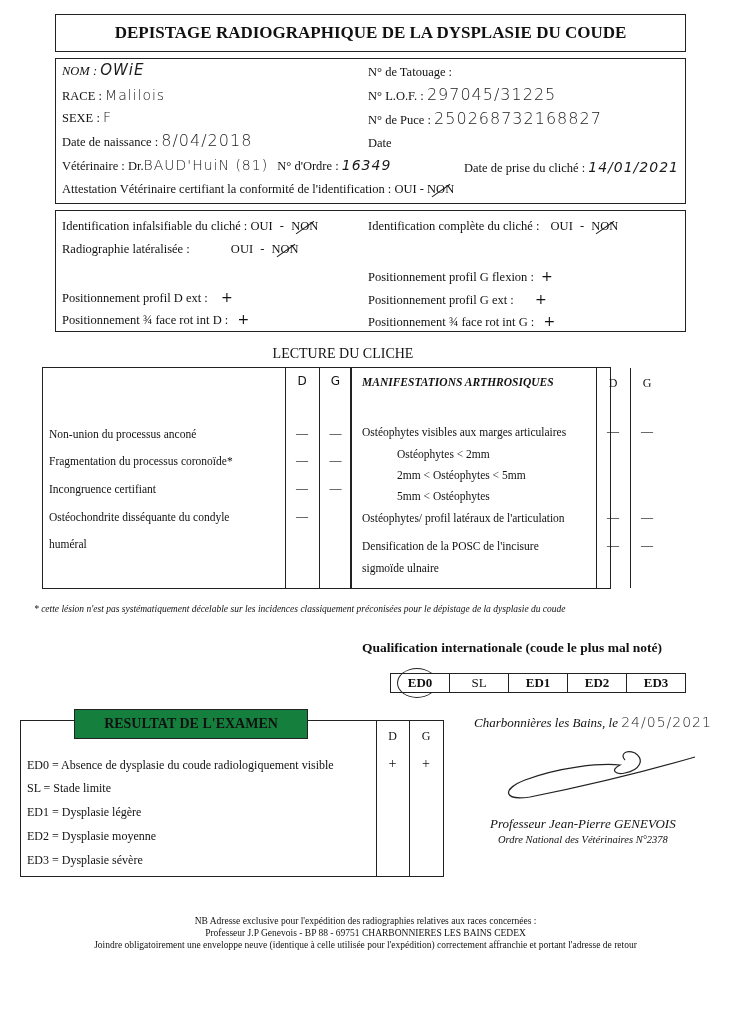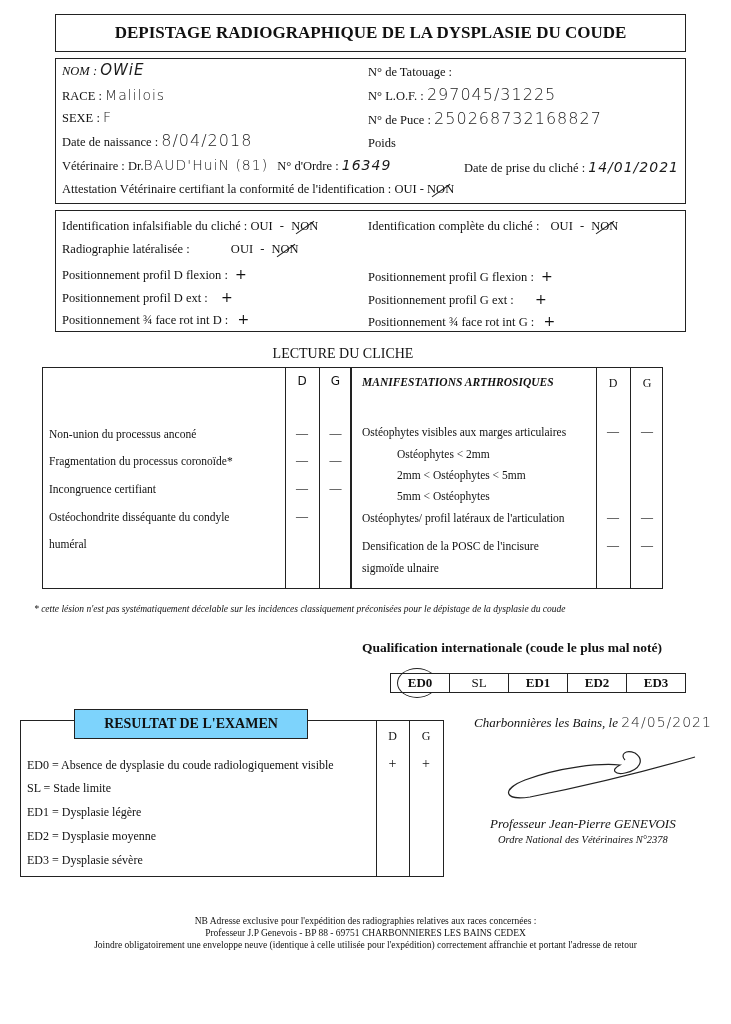--- a/index.html
+++ b/index.html
@@ -58,21 +58,21 @@
   </div>
   <div class="abs lbl" style="left:312px;top:26px;">
     <span>N° L.O.F. :</span>
     <span class="hw" style="font-size:16px;">297045/31225</span>
   </div>
   <div class="abs lbl" style="left:312px;top:50px;">
     <span>N° de Puce :</span>
     <span class="hw" style="font-size:16px;">250268732168827</span>
   </div>
   <div class="abs lbl" style="left:312px;top:76px;">
-    <span>Poids</span>
+    <span>Date</span>
     <span class="hw"></span>
   </div>
 </div>
 
 <div class="box" style="left:55px;top:210px;width:631px;height:122px;">
   <div class="abs lbl" style="left:6px;top:8px;">
     <span>Identification infalsifiable du cliché :</span>
     <span>OUI</span>
     <span style="margin:0 4px;">-</span>
     <span class="strike">NON</span>
@@ -81,24 +81,20 @@
     <span>Identification complète du cliché :</span>
     <span style="margin-left:8px;">OUI</span>
     <span style="margin:0 4px;">-</span>
     <span class="strike">NON</span>
   </div>
   <div class="abs lbl" style="left:6px;top:31px;">
     <span>Radiographie latéralisée :</span>
     <span style="margin-left:38px;">OUI</span>
     <span style="margin:0 4px;">-</span>
     <span class="strike">NON</span>
-  </div>
-  <div class="abs lbl" style="left:6px;top:55px;">
-    <span>Positionnement profil D flexion :</span>
-    <span class="mark" style="margin-left:4px;">+</span>
   </div>
   <div class="abs lbl" style="left:312px;top:57px;">
     <span>Positionnement profil G flexion :</span>
     <span class="mark" style="margin-left:4px;">+</span>
   </div>
   <div class="abs lbl" style="left:6px;top:78px;">
     <span>Positionnement profil D ext :</span>
     <span class="mark" style="margin-left:10px;">+</span>
   </div>
   <div class="abs lbl" style="left:312px;top:80px;">
@@ -134,21 +130,21 @@
       <div style="position: absolute; left: 276px; width: 33px; text-align: center; top: 113px; font-size: 12px;">—</div>
       <div style="position: absolute; left: 6px; top: 143px; font-size: 11.5px; white-space: nowrap;">Ostéochondrite disséquante du condyle</div>
       <div style="position: absolute; left: 242px; width: 34px; text-align: center; top: 141px; font-size: 12px;">—</div>
       <div style="position: absolute; left: 276px; width: 33px; text-align: center; top: 141px; font-size: 12px;"></div>
       <div style="position: absolute; left: 6px; top: 170px; font-size: 11.5px; white-space: nowrap;">huméral</div>
       <div style="position: absolute; left: 242px; width: 34px; text-align: center; top: 168px; font-size: 12px;"></div>
       <div style="position: absolute; left: 276px; width: 33px; text-align: center; top: 168px; font-size: 12px;"></div>
     </div>
 </div>
 
-<div class="box" style="left:351px;top:367px;width:312px;height:222px;">
+<div class="box" style="left:351px;top:367px;width:260px;height:222px;">
   <div class="abs" style="left:244px;top:0;bottom:0;border-left:1.5px solid #222;"></div>
   <div class="abs" style="left:278px;top:0;bottom:0;border-left:1.5px solid #222;"></div>
   <div class="abs" style="left:10px;top:8px;font-weight:bold;font-style:italic;font-size:11.5px;">MANIFESTATIONS ARTHROSIQUES</div>
   <div class="abs" style="left:244px;width:34px;top:8px;text-align:center;font-size:12px;">D</div>
   <div class="abs" style="left:278px;width:34px;top:8px;text-align:center;font-size:12px;">G</div>
   <div id="right-rows">
       <div style="position: absolute; left: 10px; top: 58px; font-size: 11.5px; white-space: nowrap;">Ostéophytes visibles aux marges articulaires</div>
       <div style="position: absolute; left: 244px; width: 34px; text-align: center; top: 56px; font-size: 12px;">—</div>
       <div style="position: absolute; left: 278px; width: 34px; text-align: center; top: 56px; font-size: 12px;">—</div>
       <div style="position: absolute; left: 45px; top: 80px; font-size: 11.5px; white-space: nowrap;">Ostéophytes &lt; 2mm</div>
@@ -201,21 +197,21 @@
       <div style="position: absolute; left: 355px; width: 33px; text-align: center; top: 82px; font-size: 14px;"></div>
       <div style="position: absolute; left: 388px; width: 34px; text-align: center; top: 82px; font-size: 14px;"></div>
       <div style="position: absolute; left: 6px; top: 108px; font-size: 12px; white-space: nowrap;">ED2 = Dysplasie moyenne</div>
       <div style="position: absolute; left: 355px; width: 33px; text-align: center; top: 106px; font-size: 14px;"></div>
       <div style="position: absolute; left: 388px; width: 34px; text-align: center; top: 106px; font-size: 14px;"></div>
       <div style="position: absolute; left: 6px; top: 132px; font-size: 12px; white-space: nowrap;">ED3 = Dysplasie sévère</div>
       <div style="position: absolute; left: 355px; width: 33px; text-align: center; top: 130px; font-size: 14px;"></div>
       <div style="position: absolute; left: 388px; width: 34px; text-align: center; top: 130px; font-size: 14px;"></div>
     </div>
 </div>
-<div class="box" style="left:74px;top:709px;width:234px;height:30px;background:#7dd3fc;display:flex;align-items:center;justify-content:center;">
+<div class="box" style="left:74px;top:709px;width:234px;height:30px;background:#15803d;display:flex;align-items:center;justify-content:center;">
   <span style="font-weight:bold;font-size:14px;">RESULTAT DE L'EXAMEN</span>
 </div>
 
 <div class="abs" style="left:474px;top:714px;font-style:italic;font-size:13px;white-space:nowrap;">
   <span>Charbonnières les Bains, le</span>
   <span class="hw" style="font-size:14px;font-style:normal;">24/05/2021</span>
 </div>
 <svg class="abs" style="left:500px;top:745px;" width="200" height="60" viewBox="0 0 200 60">
   <path d="M195,12 C150,25 90,40 30,52 C5,56 0,45 25,35 C60,22 100,18 120,20 C110,25 115,30 125,28 C140,25 145,15 135,8 C125,4 120,10 125,15" fill="none" stroke="#222" stroke-width="1.2"></path>
 </svg>

